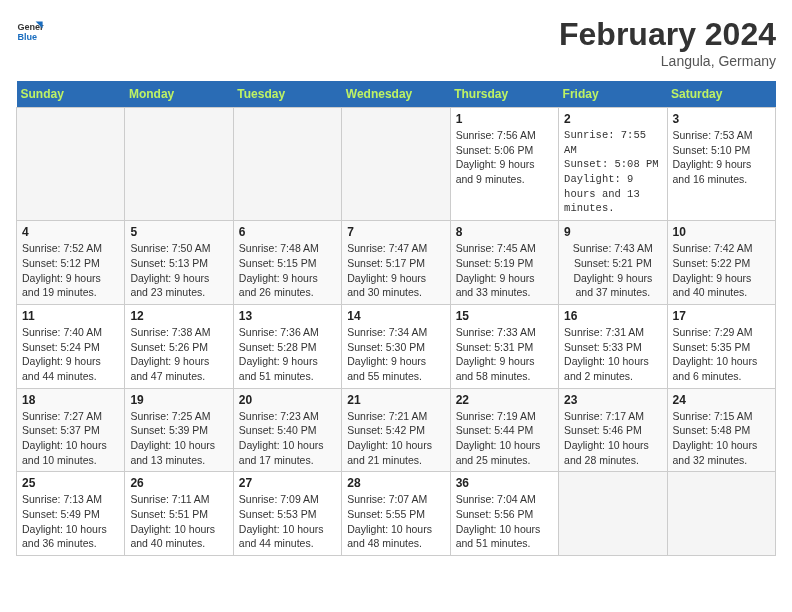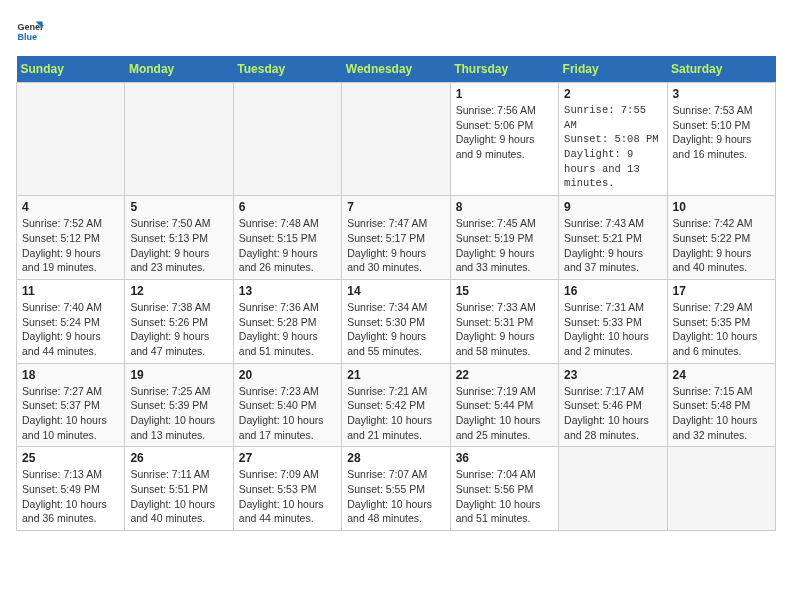--- a/index.html
+++ b/index.html
@@ -82,20 +82,24 @@
 </head>
 <body>
 
 <div class="header">
   <div class="logo">
     <svg class="logo-icon" viewBox="0 0 40 40" xmlns="http://www.w3.org/2000/svg">
       <text x="2" y="20" font-size="13" font-weight="bold" fill="#333">General</text>
       <text x="2" y="34" font-size="13" font-weight="bold" fill="#1a6dbf">Blue</text>
       <polygon points="28,8 38,8 38,18" fill="#1a6dbf"></polygon>
     </svg>
+  </div>
+  <div class="title-block">
+    <div class="main-title">February 2024</div>
+    <div class="subtitle">Langula, Germany</div>
   </div>
 </div>
 
 <table>
   <thead>
     <tr>
     <th>Sunday</th>
         <th>Monday</th>
         <th>Tuesday</th>
         <th>Wednesday</th>
@@ -155,21 +159,21 @@
 Daylight: 9 hours and 30 minutes.</div>
         </td>
         <td>
           <div class="day-number">8</div>
           <div class="day-info" style="white-space: pre-line;">Sunrise: 7:45 AM
 Sunset: 5:19 PM
 Daylight: 9 hours and 33 minutes.</div>
         </td>
         <td>
           <div class="day-number">9</div>
-          <div class="day-info" style="white-space: pre-line;">Sunrise: 7:43 AM
+          <div class="day-info" style="white-space: pre-line; text-align: center;">Sunrise: 7:43 AM
 Sunset: 5:21 PM
 Daylight: 9 hours and 37 minutes.</div>
         </td>
         <td>
           <div class="day-number">10</div>
           <div class="day-info" style="white-space: pre-line;">Sunrise: 7:42 AM
 Sunset: 5:22 PM
 Daylight: 9 hours and 40 minutes.</div>
         </td>
       </tr>

